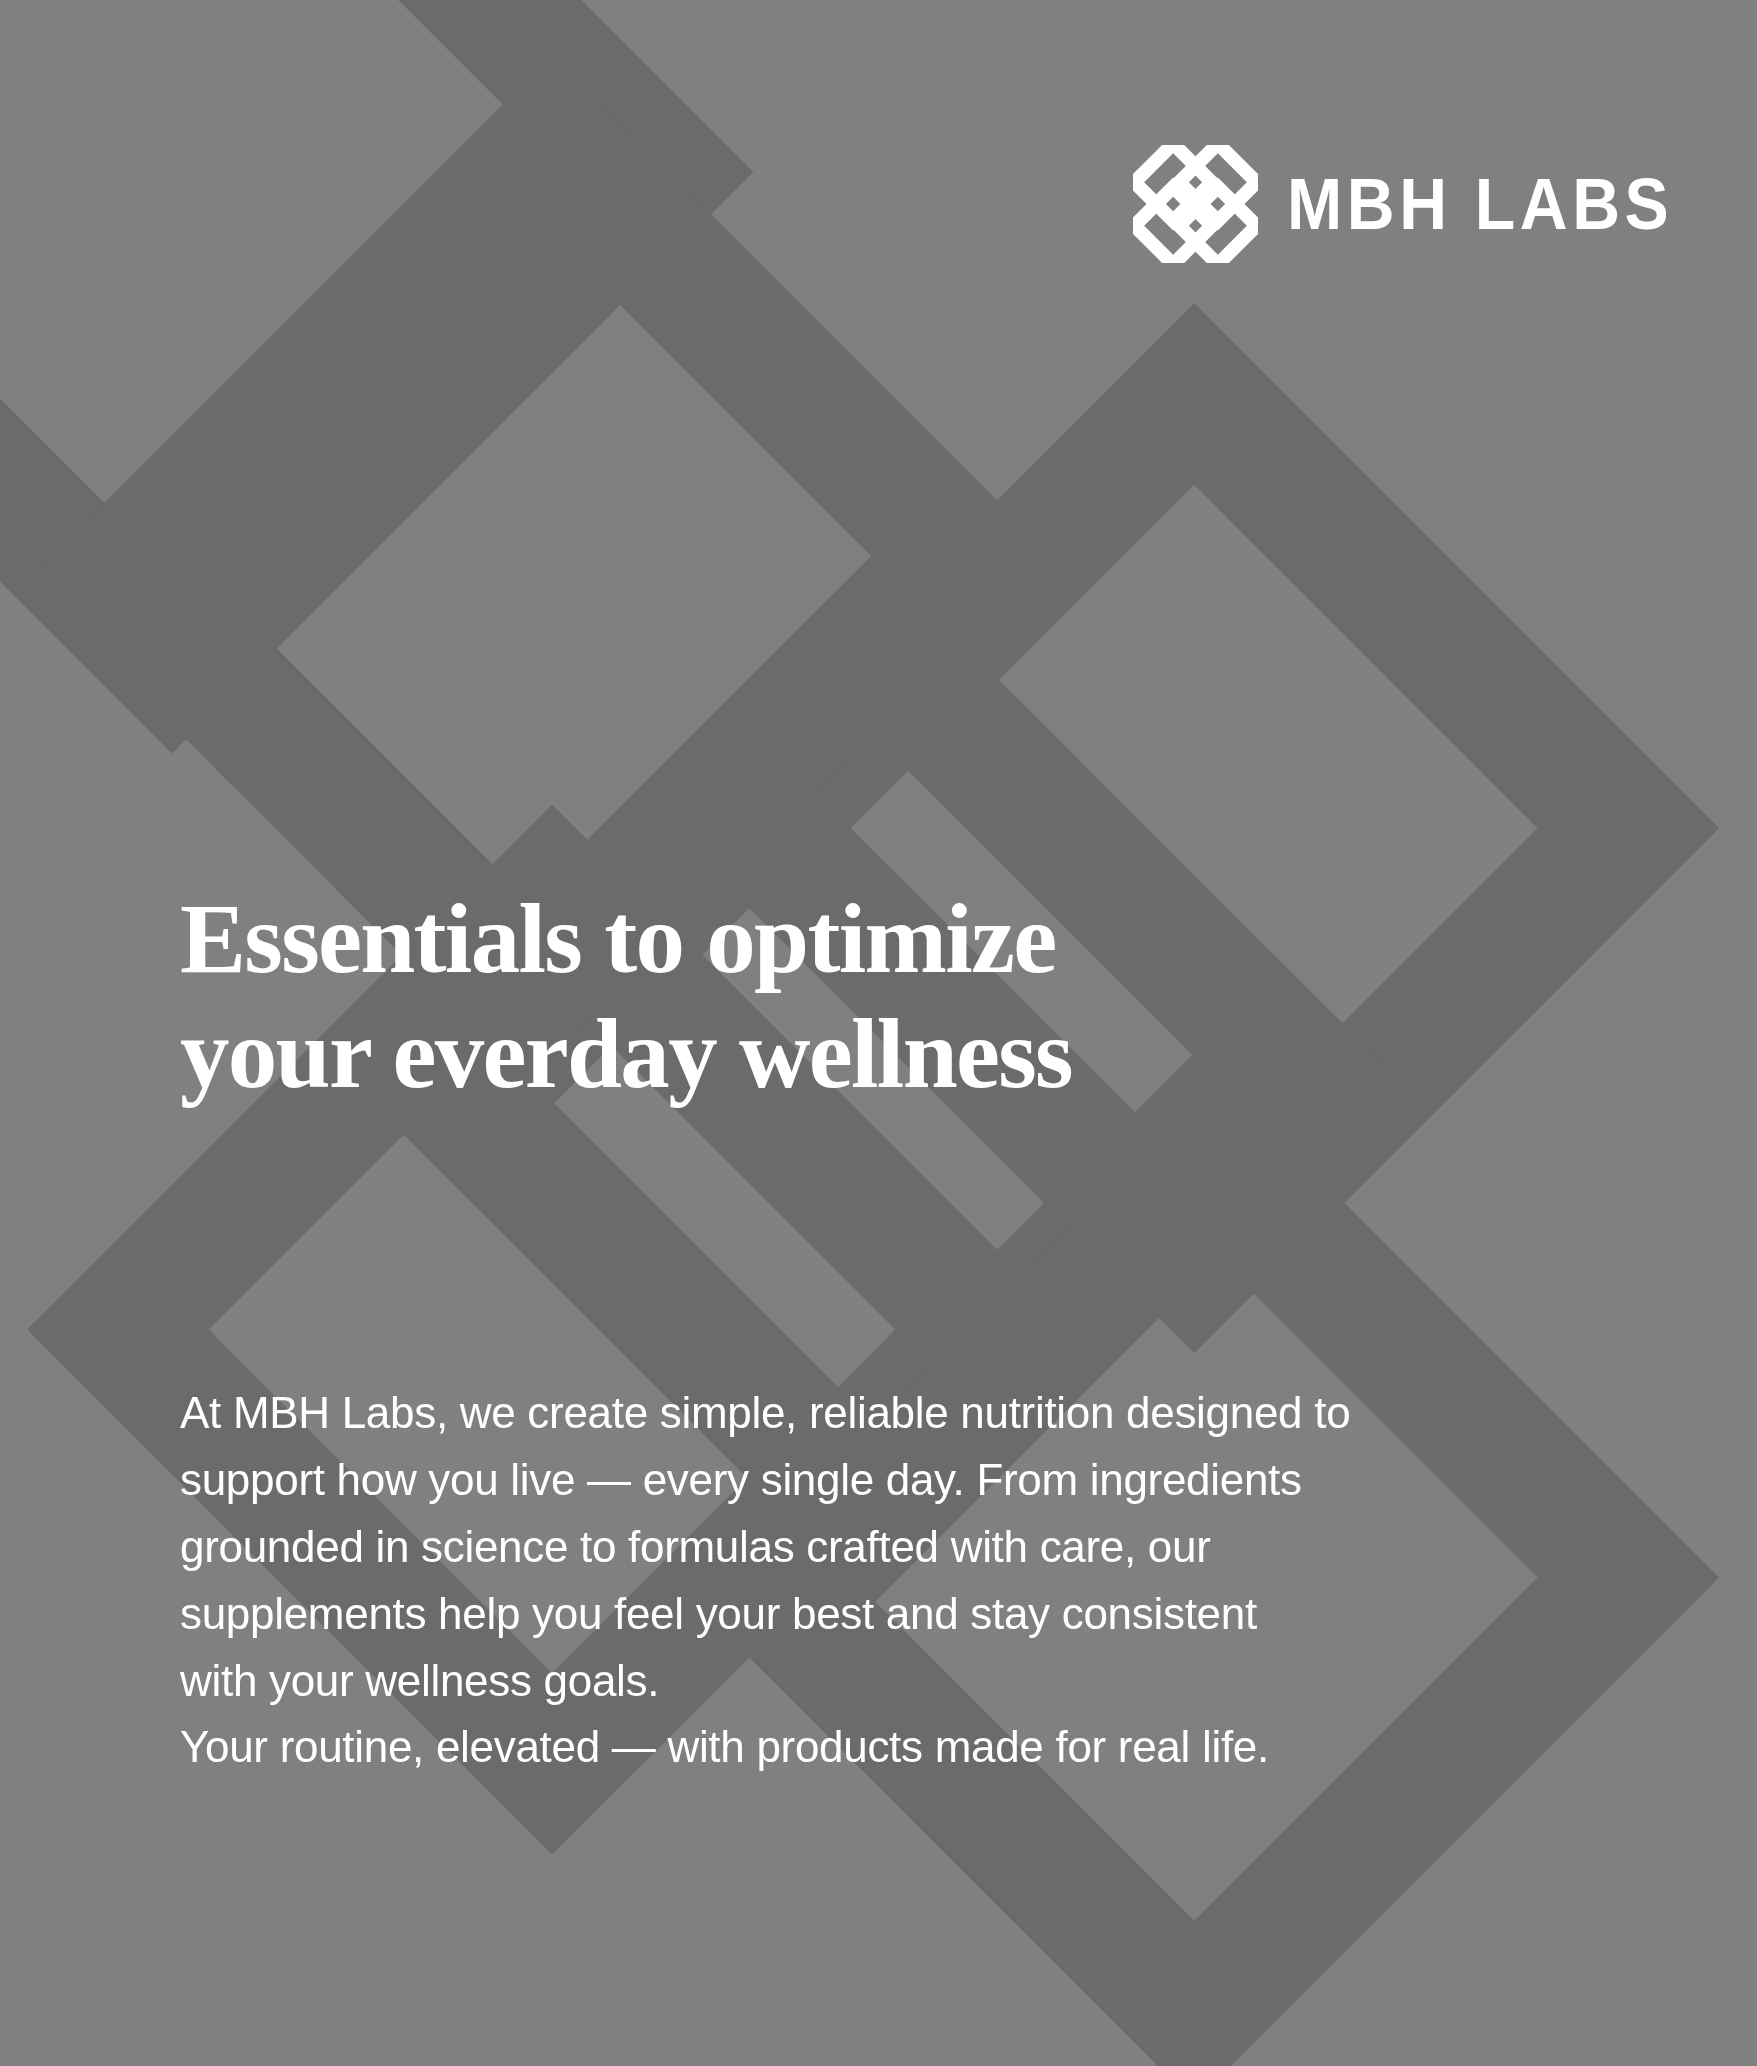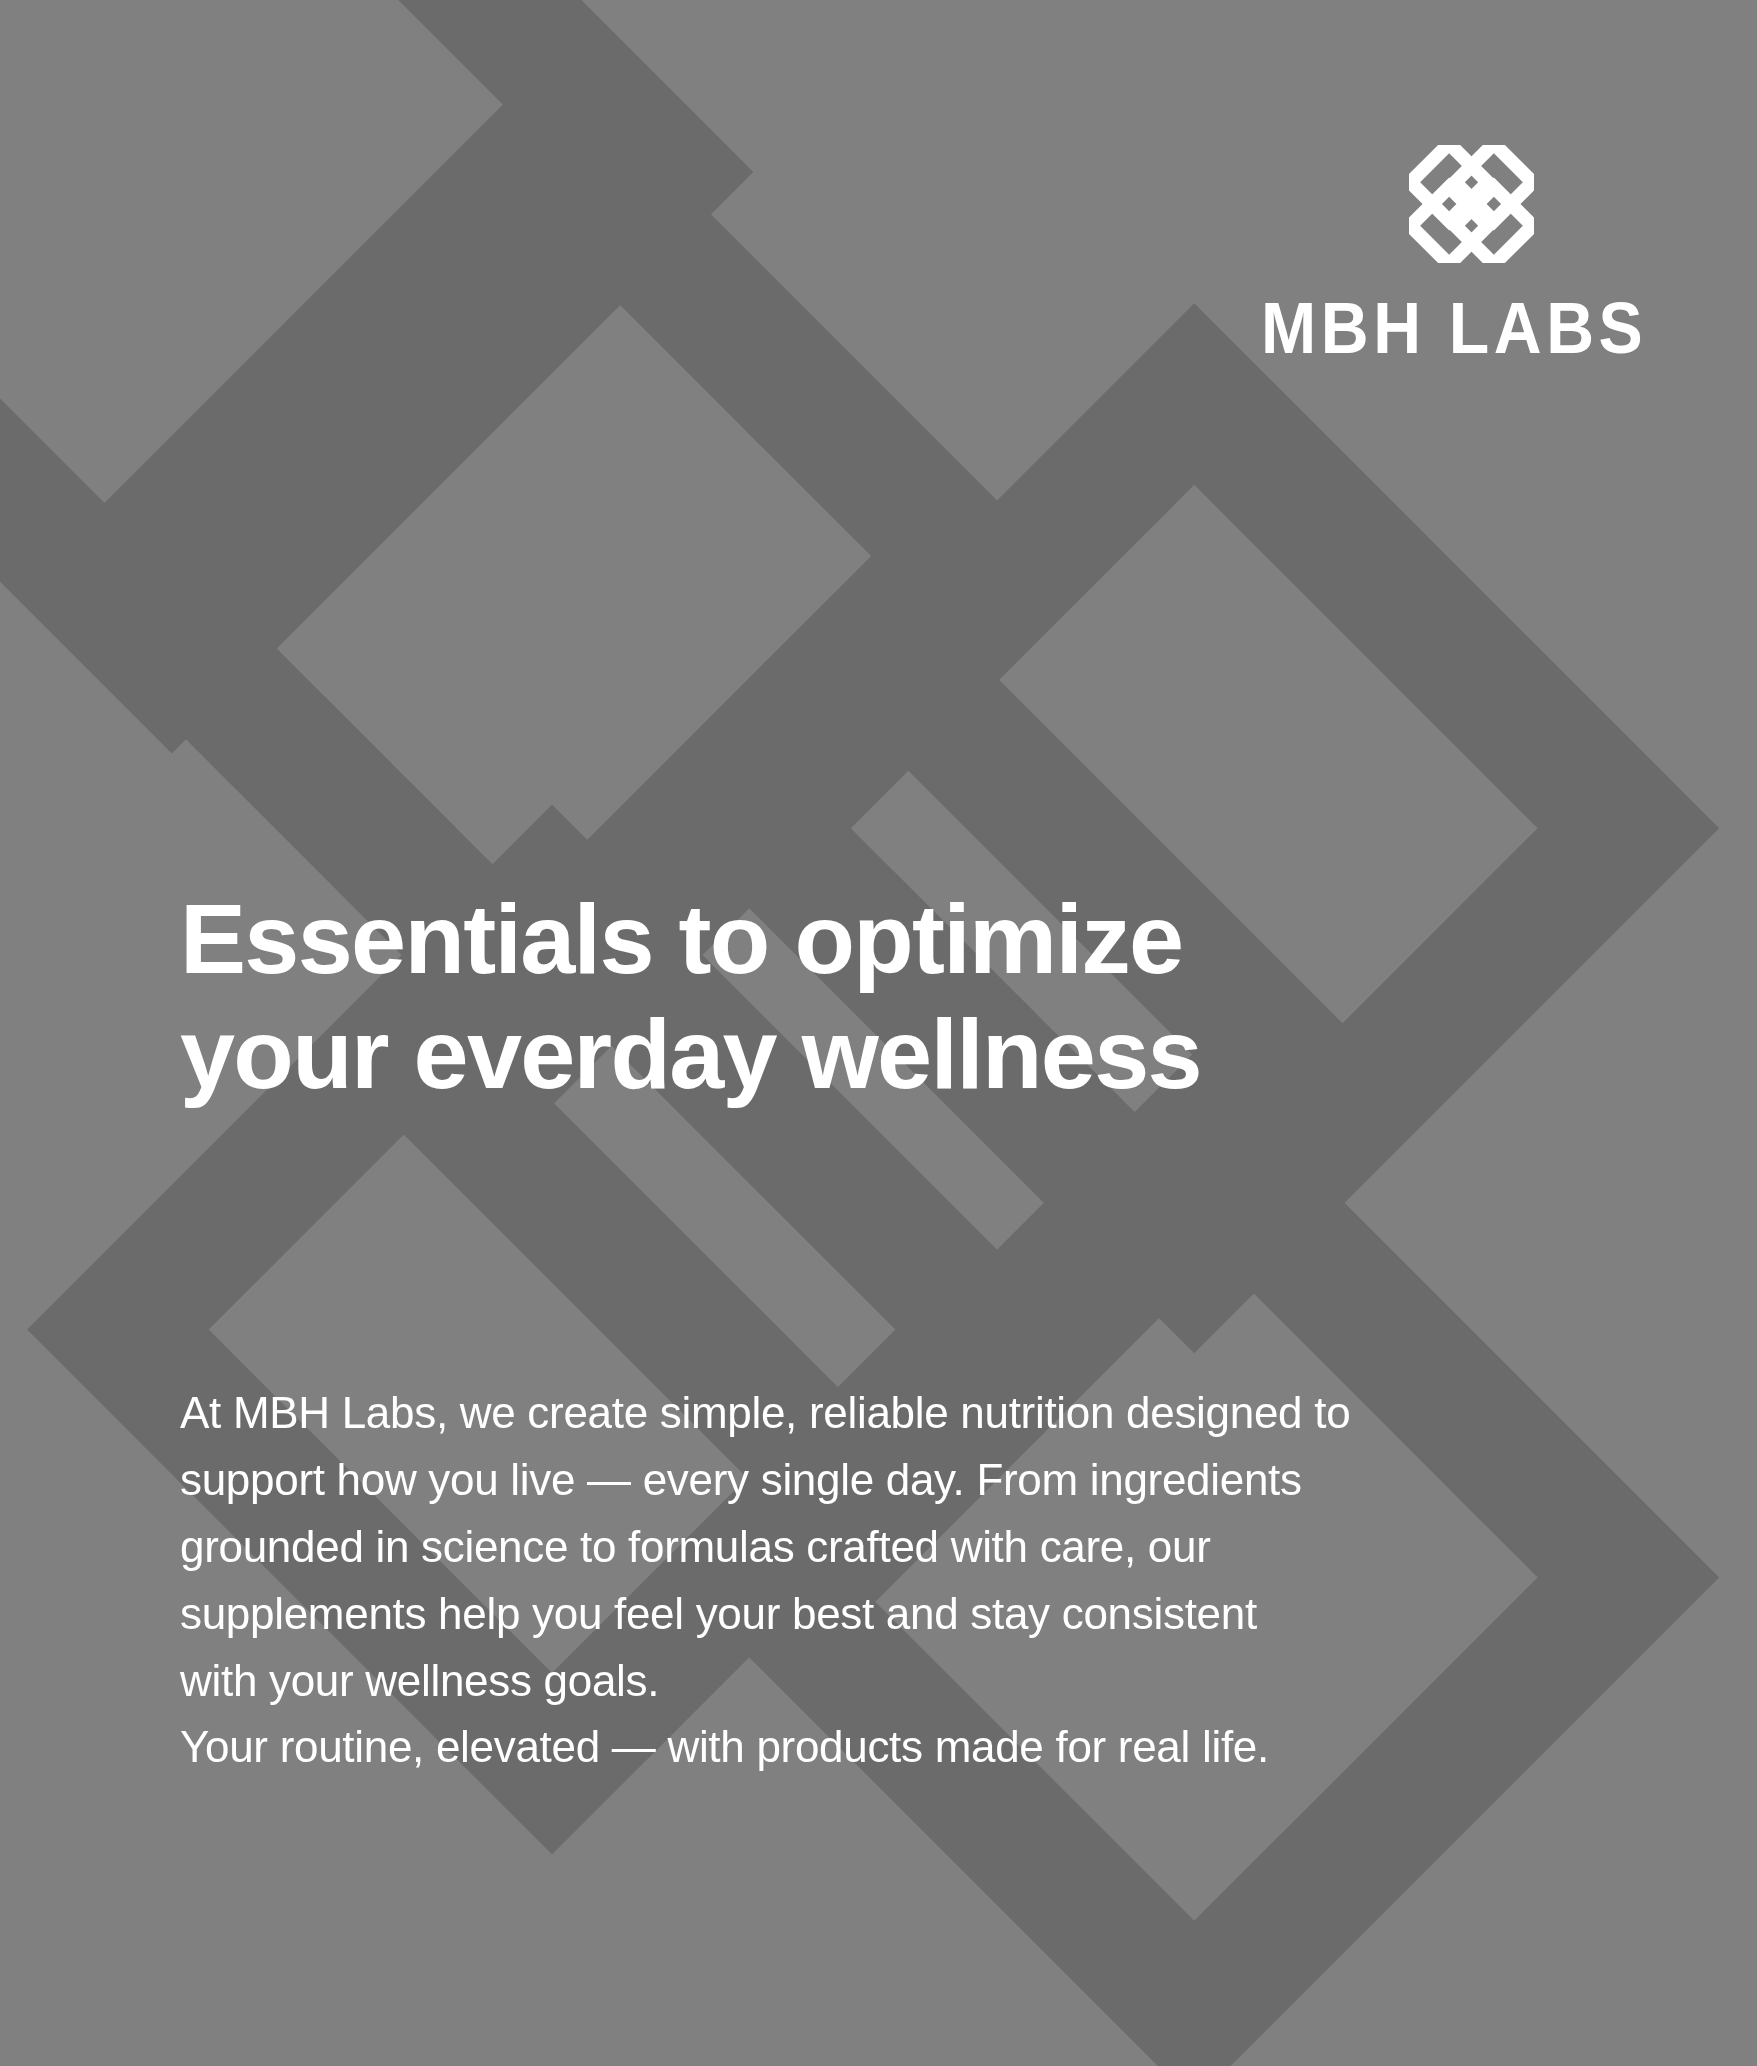--- a/index.html
+++ b/index.html
@@ -27,26 +27,25 @@
     inset:0;
     z-index:2;
     width:1757px;
     height:2066px;
   }
 
   
   .brand-lockup {
     position:absolute;
     top:145px;
-    right:76px;
+    right:50px;
     display:flex;
     align-items:center;
     gap:29px;
     height:118px;
-    flex-direction:column;
   }
   .brand-mark { width:125px; height:118px; display:block; flex:none; }
   .brand-wordmark {
     color:#ffffff;
     font-family:"Liberation Sans", sans-serif;
     font-size:72px;
     font-weight:bold;
     letter-spacing:5px;
     line-height:1;
     white-space:nowrap;
@@ -54,21 +53,21 @@
     transform-origin:left center;
   }
 
   
   .headline {
     position:absolute;
     left:180px;
     top:882px;
     width:1296px;
     color:#ffffff;
-    font-family:Liberation Sans, sans-serif;
+    font-family:Liberation Serif, serif;
     font-weight:bold;
     font-size:99px;
     line-height:1.16;
     letter-spacing:-1.7px;
     white-space:pre-line;
   }
 
   
   .body-copy {
     position:absolute;

